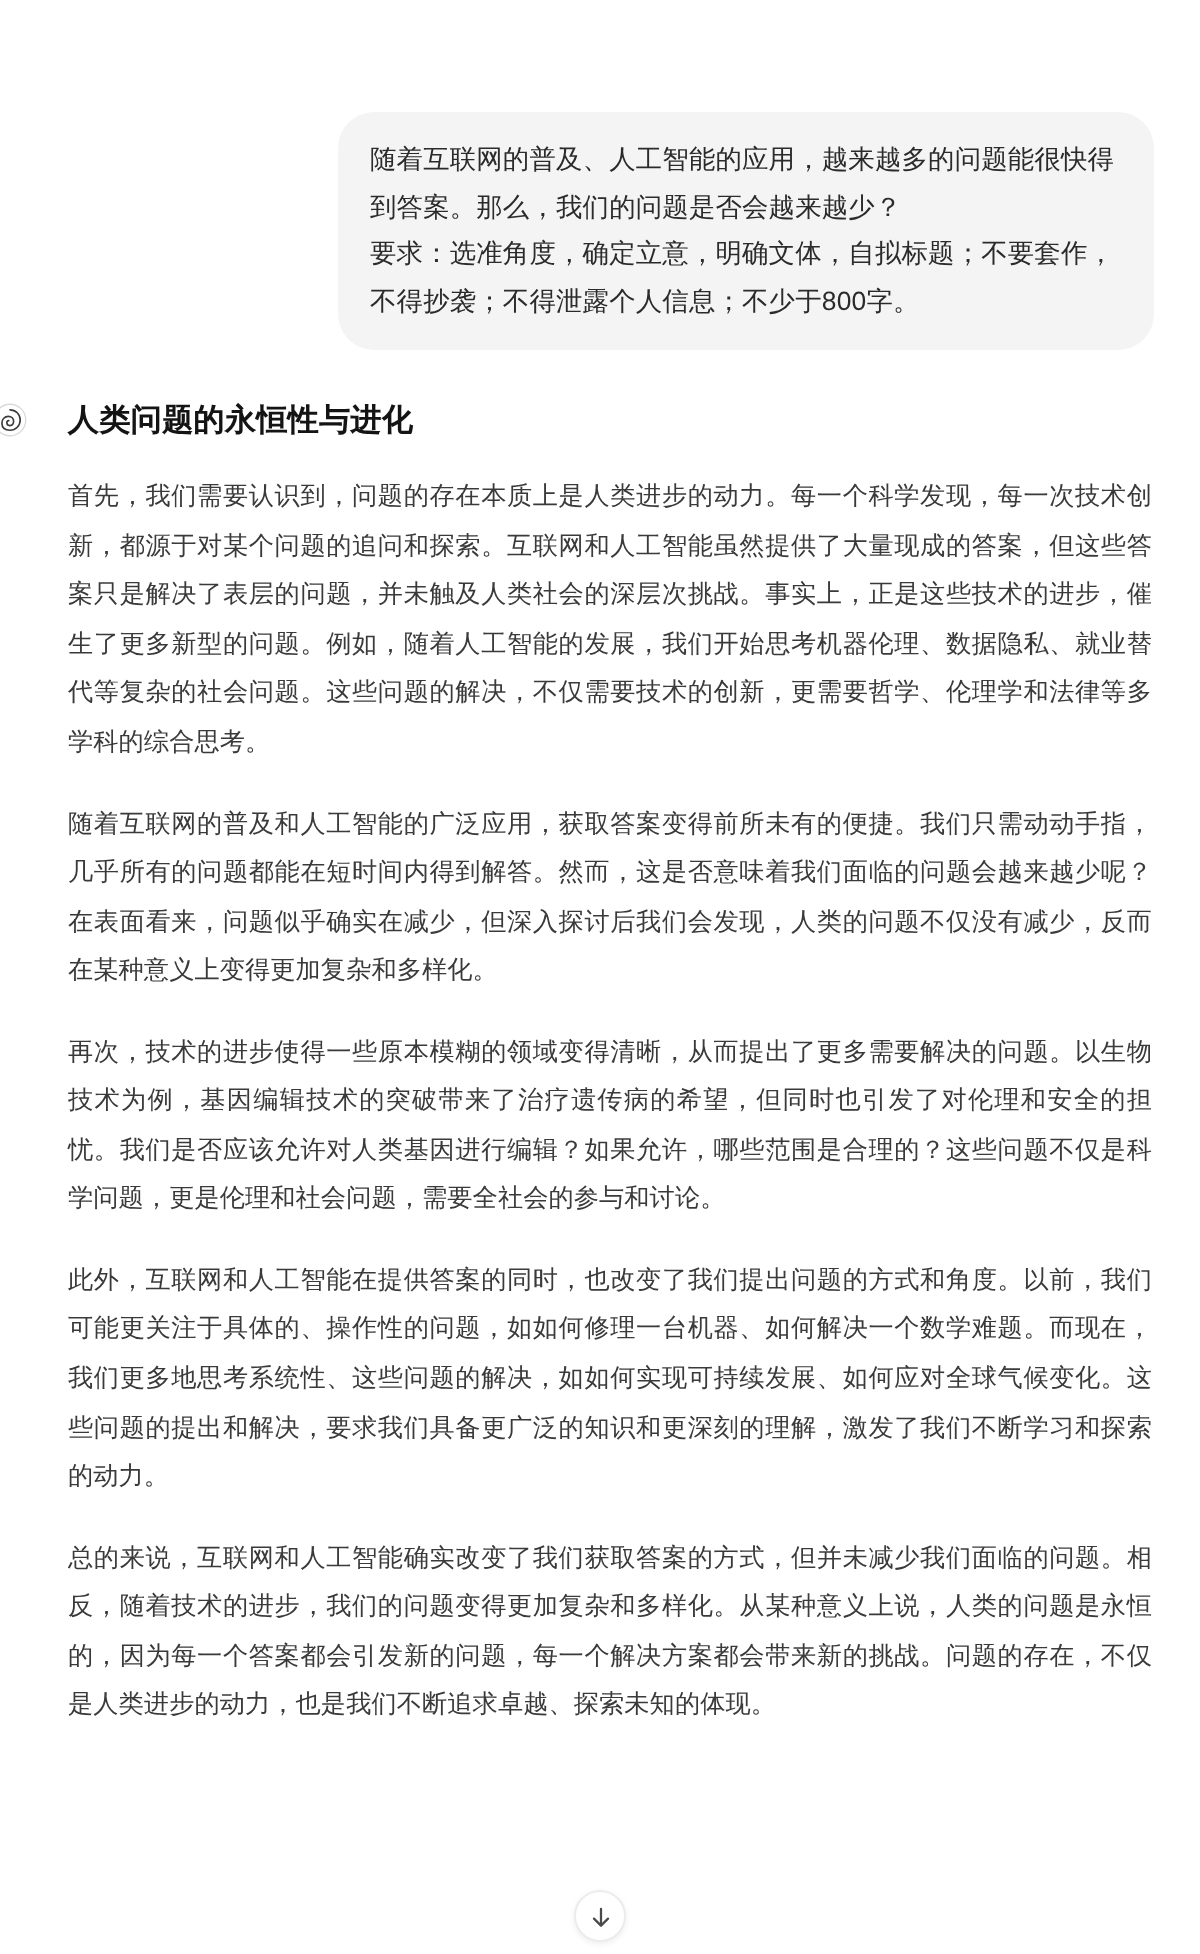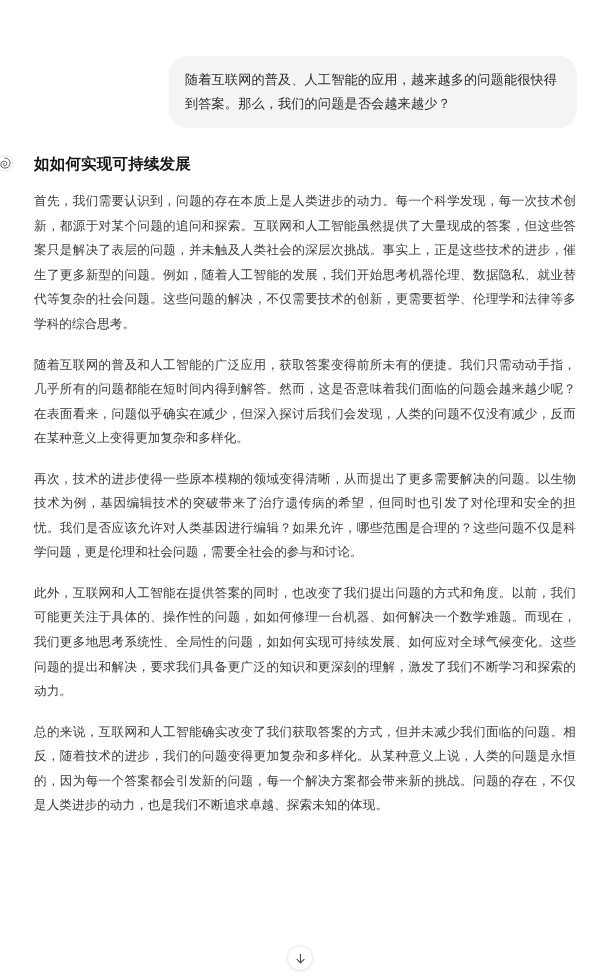--- a/index.html
+++ b/index.html
@@ -105,41 +105,42 @@
   .scroll-down svg { display: block; }
 </style>
 </head>
 <body>
 
 <div class="app">
 
   <div class="user-turn">
     <div class="user-bubble">
       <p>随着互联网的普及、人工智能的应用，越来越多的问题能很快得到答案。那么，我们的问题是否会越来越少？</p>
+      <p>要求：选准角度，确定立意，明确文体，自拟标题；不要套作，不得抄袭；不得泄露个人信息；不少于800字。</p>
     </div>
   </div>
 
   <div class="assistant-turn">
 
     <div class="avatar">
       <span>
         <svg width="18" height="18" viewBox="0 0 24 24" fill="none" stroke="#3c3c3c" stroke-width="1.1" stroke-linecap="round">
           <circle cx="12" cy="12" r="10.5" stroke="#d9d9dd" stroke-width="0.9"></circle>
           <path d="M12 5.2c3.8 0 6.8 3 6.8 6.8s-3 6.8-6.8 6.8-5.4-2.2-5.4-4.8 1.9-4.4 4.2-4.4 3.6 1.5 3.6 3.3-1.2 2.8-2.5 2.8-2-.9-2-1.8.6-1.5 1.3-1.5"></path>
         </svg>
       </span>
     </div>
 
-    <h2 class="assistant-title">如如何实现可持续发展</h2>
+    <h2 class="assistant-title">人类问题的永恒性与进化</h2>
 
     <div class="assistant-body">
       <p>首先，我们需要认识到，问题的存在本质上是人类进步的动力。每一个科学发现，每一次技术创新，都源于对某个问题的追问和探索。互联网和人工智能虽然提供了大量现成的答案，但这些答案只是解决了表层的问题，并未触及人类社会的深层次挑战。事实上，正是这些技术的进步，催生了更多新型的问题。例如，随着人工智能的发展，我们开始思考机器伦理、数据隐私、就业替代等复杂的社会问题。这些问题的解决，不仅需要技术的创新，更需要哲学、伦理学和法律等多学科的综合思考。</p>
       <p>随着互联网的普及和人工智能的广泛应用，获取答案变得前所未有的便捷。我们只需动动手指，几乎所有的问题都能在短时间内得到解答。然而，这是否意味着我们面临的问题会越来越少呢？在表面看来，问题似乎确实在减少，但深入探讨后我们会发现，人类的问题不仅没有减少，反而在某种意义上变得更加复杂和多样化。</p>
       <p>再次，技术的进步使得一些原本模糊的领域变得清晰，从而提出了更多需要解决的问题。以生物技术为例，基因编辑技术的突破带来了治疗遗传病的希望，但同时也引发了对伦理和安全的担忧。我们是否应该允许对人类基因进行编辑？如果允许，哪些范围是合理的？这些问题不仅是科学问题，更是伦理和社会问题，需要全社会的参与和讨论。</p>
-      <p>此外，互联网和人工智能在提供答案的同时，也改变了我们提出问题的方式和角度。以前，我们可能更关注于具体的、操作性的问题，如如何修理一台机器、如何解决一个数学难题。而现在，我们更多地思考系统性、全局性的问题，如如何实现可持续发展、如何应对全球气候变化。这些问题的提出和解决，要求我们具备更广泛的知识和更深刻的理解，激发了我们不断学习和探索的动力。</p>
+      <p>此外，互联网和人工智能在提供答案的同时，也改变了我们提出问题的方式和角度。以前，我们可能更关注于具体的、操作性的问题，如如何修理一台机器、如何解决一个数学难题。而现在，我们更多地思考系统性、这些问题的解决，如如何实现可持续发展、如何应对全球气候变化。这些问题的提出和解决，要求我们具备更广泛的知识和更深刻的理解，激发了我们不断学习和探索的动力。</p>
       <p>总的来说，互联网和人工智能确实改变了我们获取答案的方式，但并未减少我们面临的问题。相反，随着技术的进步，我们的问题变得更加复杂和多样化。从某种意义上说，人类的问题是永恒的，因为每一个答案都会引发新的问题，每一个解决方案都会带来新的挑战。问题的存在，不仅是人类进步的动力，也是我们不断追求卓越、探索未知的体现。</p>
 
     </div>
   </div>
 
   <div class="scroll-down">
     <span>
       <svg width="13" height="13" viewBox="0 0 24 24" fill="none" stroke="currentColor" stroke-width="2.1" stroke-linecap="round" stroke-linejoin="round">
         <path d="M12 4.5v15"></path>
         <path d="M5.5 13.5L12 20l6.5-6.5"></path>

